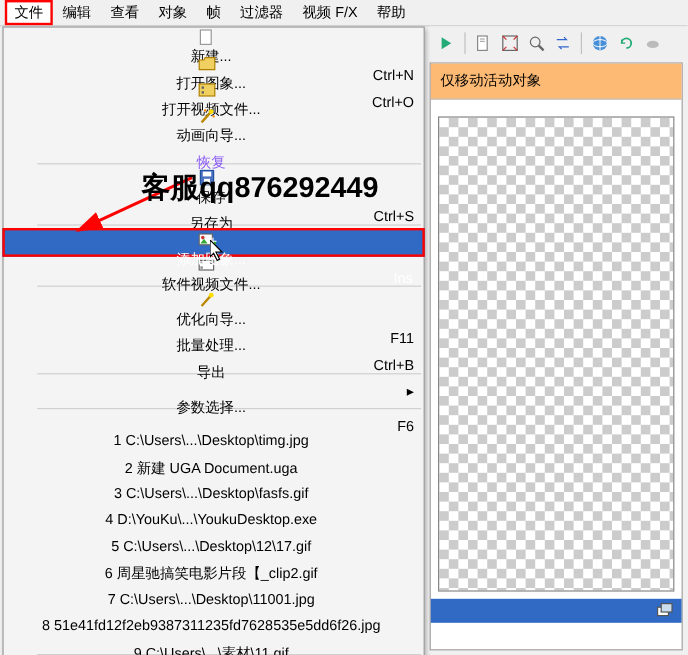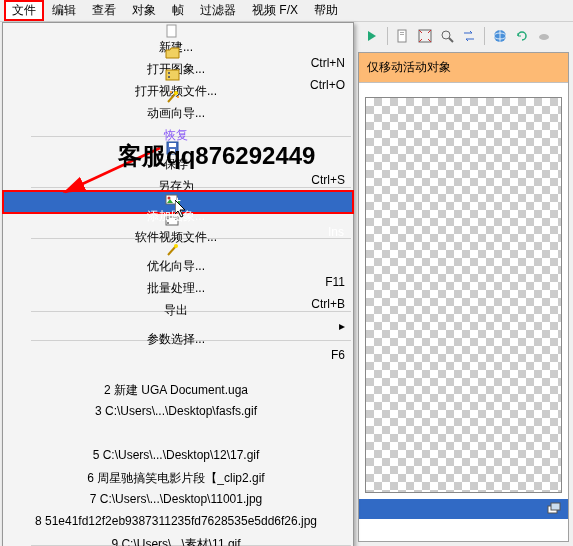--- a/index.html
+++ b/index.html
@@ -223,31 +223,33 @@
       </div>
       <div class="dd-sep"></div>
       <div class="dd-item">
         <span class="dd-icon"></span>
         <span class="dd-label">参数选择...</span>
         <span class="dd-shortcut">F6</span>
       </div>
       <div class="dd-sep"></div>
       <div class="dd-item">
         <span class="dd-icon"></span>
+        <span class="dd-label">1 C:\Users\...\Desktop\timg.jpg</span>
       </div>
       <div class="dd-item">
         <span class="dd-icon"></span>
         <span class="dd-label">2 新建 UGA Document.uga</span>
       </div>
       <div class="dd-item">
         <span class="dd-icon"></span>
         <span class="dd-label">3 C:\Users\...\Desktop\fasfs.gif</span>
       </div>
       <div class="dd-item">
         <span class="dd-icon"></span>
+        <span class="dd-label">4 D:\YouKu\...\YoukuDesktop.exe</span>
       </div>
       <div class="dd-item">
         <span class="dd-icon"></span>
         <span class="dd-label">5 C:\Users\...\Desktop\12\17.gif</span>
       </div>
       <div class="dd-item">
         <span class="dd-icon"></span>
         <span class="dd-label">6 周星驰搞笑电影片段【_clip2.gif</span>
       </div>
       <div class="dd-item">

